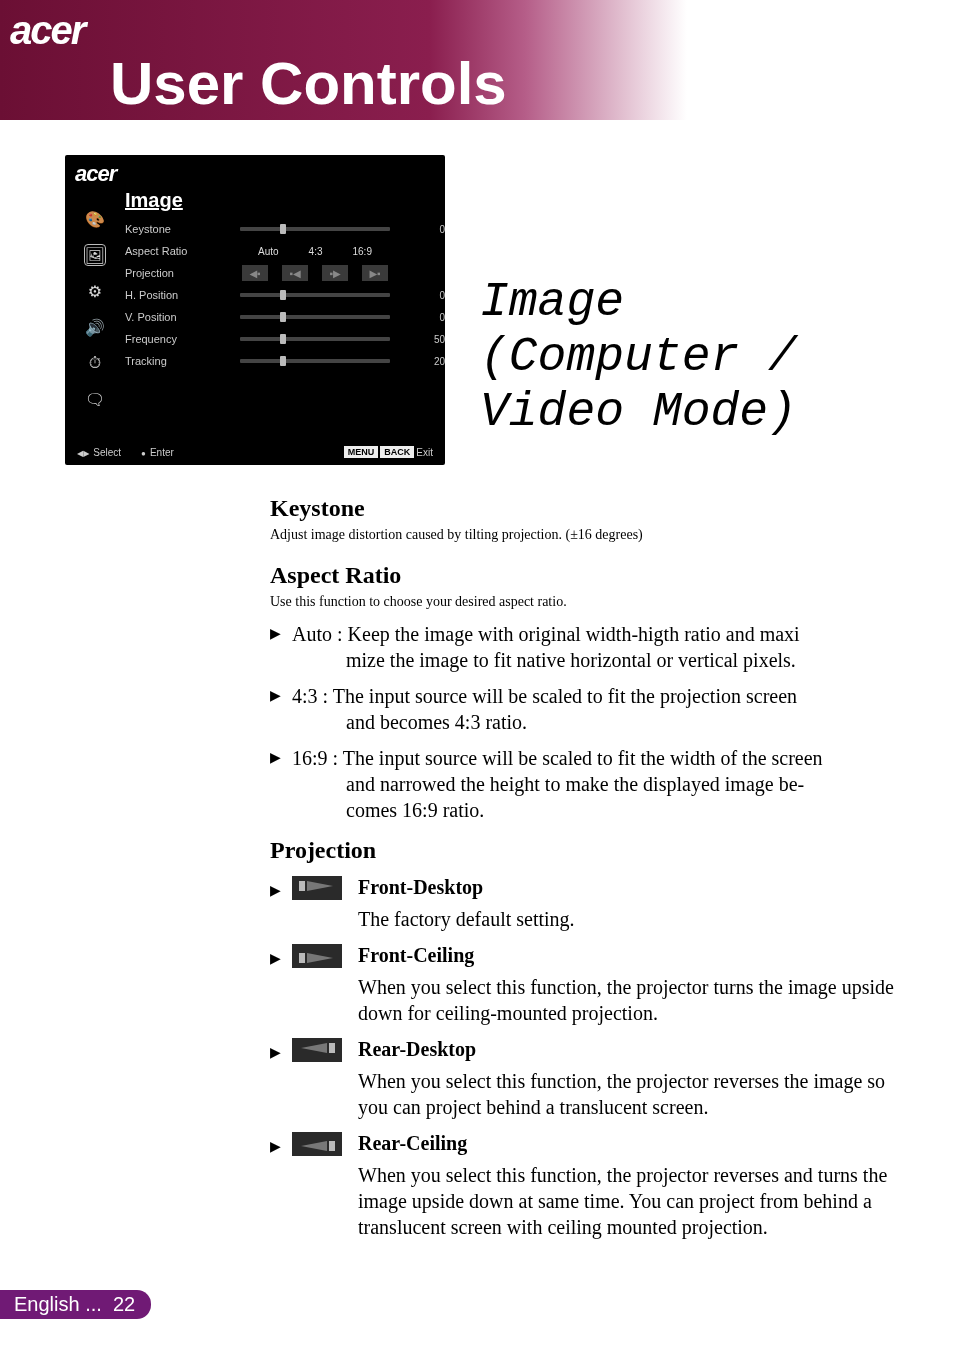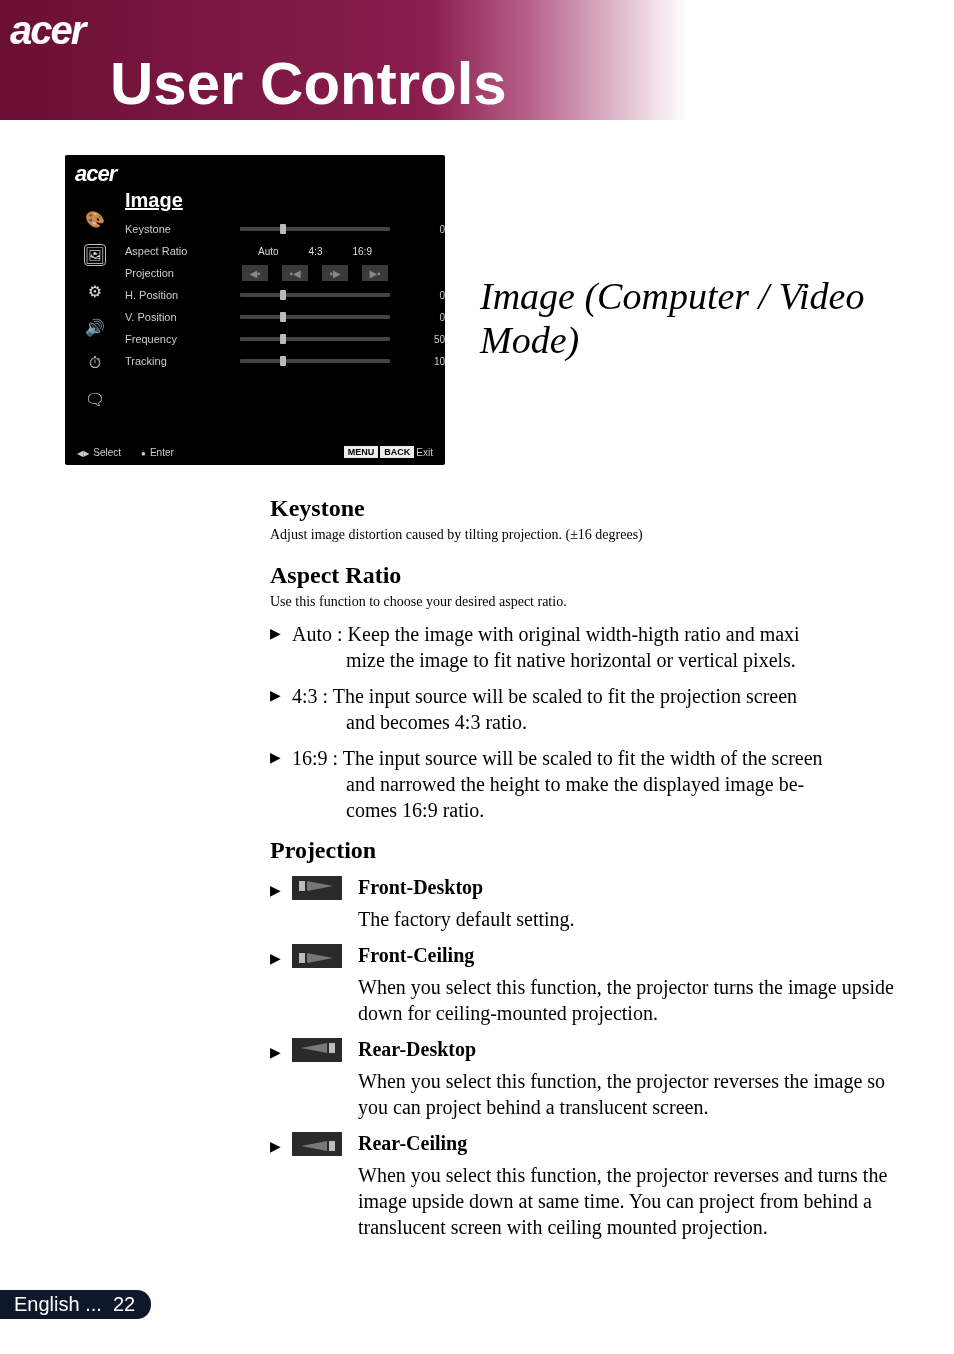--- a/index.html
+++ b/index.html
@@ -27,40 +27,40 @@
   .slider .thumb { position:absolute; top:-3px; width:6px; height:10px; background:#bbb; border-radius:1px;}
   .ar-opts { display:flex; gap:30px; font-size:10px; color:#ddd;}
   .proj-icons { display:flex; gap:14px;}
   .proj-icons .pi { width:26px; height:16px; background:#3a3a3a; display:flex; align-items:center; justify-content:center; font-size:10px; color:#888;}
   .osd-foot { position:absolute; left:0; right:0; bottom:0; height:26px; display:flex; align-items:center; gap:20px; padding:0 12px; font-size:10px; color:#ccc;}
   .osd-foot .arrows::before { content:"◀▶"; margin-right:4px; font-size:8px;}
   .osd-foot .dot::before { content:"●"; margin-right:4px; font-size:8px;}
   .badge { background:#eee; color:#000; font-weight:700; padding:1px 4px; margin-right:2px; font-size:9px;}
   .exit { color:#ccc;}
 
-  .sect-hd { position:absolute; left:480px; top:155px; width:430px; font-style:italic; font-size:38px; font-family: Liberation Serif, serif; line-height:1.15; font-weight:400;}
+  .sect-hd { position:absolute; left:480px; top:155px; width:430px; font-style:italic; font-size:48px; font-family: Liberation Mono, monospace; line-height:1.15; font-weight:400;}
 
   .content { margin-left:205px; margin-top:30px; width:640px;}
   .h2 { font-size:24px; font-weight:700; margin-top:6px; }
   .p  { font-size:14px; margin-top:4px; line-height:1.3;}
   .li { display:flex; margin-top:10px; font-size:20px; line-height:1.3;}
   .li .tri { width:22px; font-size:14px; color:#000; padding-top:4px;}
   .li .txt { flex:1; }
   .li .txt .indent { display:block; padding-left:54px; }
 
   .proj-item { display:flex; align-items:flex-start; margin-top:12px; }
   .proj-item .tri2 { width:22px; font-size:14px; padding-top:6px;}
   .proj-item .picon { width:50px; height:24px; background:#2a2a2a; margin-right:16px; display:flex; align-items:center; justify-content:center;}
   .proj-item .picon svg { width:40px; height:18px; }
   .proj-item .ptxt { flex:1; }
   .proj-item .ptxt .pb { font-weight:700; font-size:20px; }
   .proj-desc { font-size:20px; margin-left:88px; margin-top:6px; line-height:1.3;}
 
   .footer { position:absolute; left:0; bottom:35px; display:flex; align-items:center; }
-  .lang-tag { background:#0f172a; color:#fff; font-family: Arial, sans-serif; font-size:20px; padding:3px 16px 3px 14px; border-radius:0 14px 14px 0;}
+  .lang-tag { background:#701a75; color:#fff; font-family: Arial, sans-serif; font-size:20px; padding:3px 16px 3px 14px; border-radius:0 14px 14px 0;}
 </style>
 </head>
 <body>
 
 <div class="topbar">
   <div class="brand">acer</div>
   <div class="heading-main">User Controls</div>
 </div>
 
 <div class="page">
@@ -137,21 +137,21 @@
             </span>
             <span class="val">50</span>
           </div>
         <div class="osd-row">
             <span class="lbl">Tracking</span>
             <span class="mid">
               <span class="slider">
                 <span class="thumb" style="left:40px"></span>
               </span>
             </span>
-            <span class="val">10</span>
+            <span class="val">20</span>
           </div>
       </div>
     </div>
     <div class="osd-foot">
       <span class="arrows">Select</span>
       <span class="dot">Enter</span>
       <span style="margin-left:auto;display:flex;align-items:center">
         <span class="badge">MENU</span>
         <span class="badge">BACK</span>
         <span class="exit">Exit</span>

